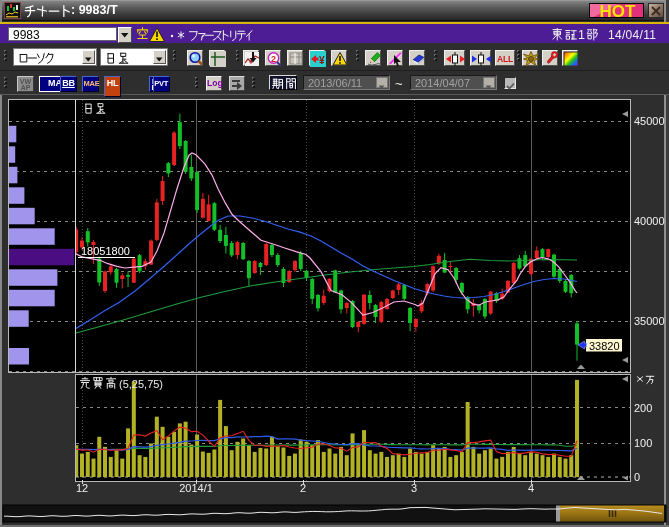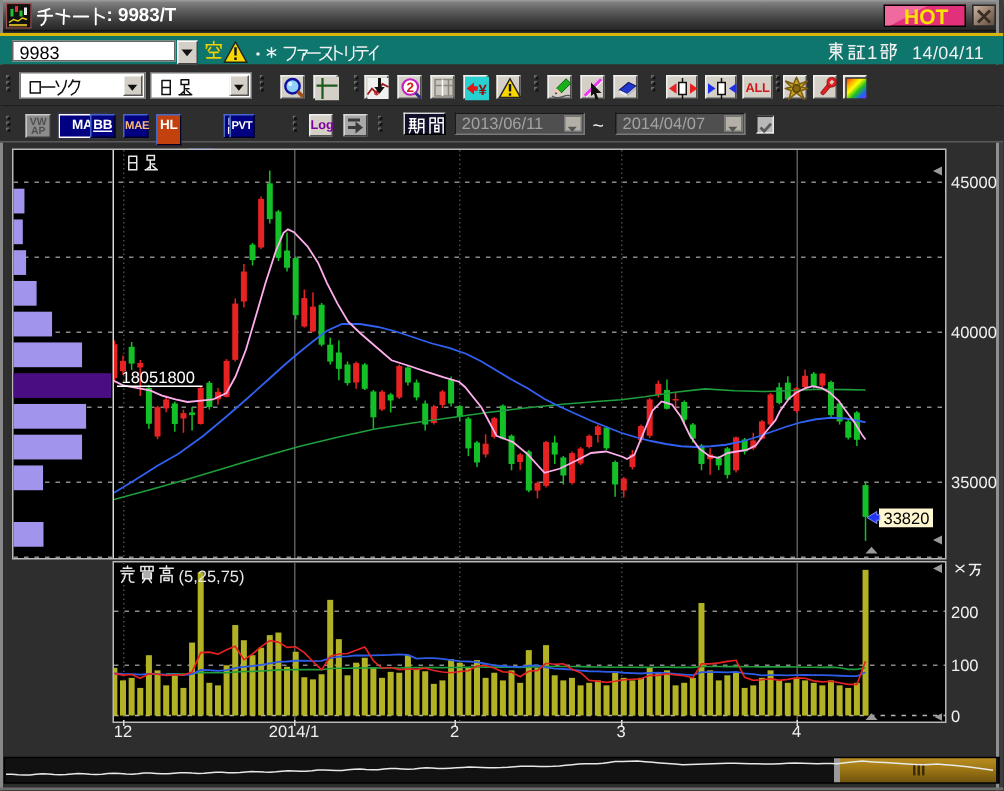--- a/index.html
+++ b/index.html
@@ -19,32 +19,32 @@
         <path d="M33.00 5.96L29.40 7.16L25.80 7.88 M25.20 10.52L34.80 10.52 M30.36 6.92L30.36 13.16L29.04 15.80L27.60 16.76" stroke="#fff" stroke-width="1.25" fill="none" stroke-linecap="round"></path>
         <path d="M37.44 9.08L46.32 11.00 M42.72 6.44L42.36 16.04" stroke="#fff" stroke-width="1.25" fill="none" stroke-linecap="round"></path>
         <path d="M49.20 11.00L58.80 11.00" stroke="#fff" stroke-width="1.25" fill="none" stroke-linecap="round"></path>
         <path d="M63.84 5.60L63.84 16.40 M63.84 9.32L69.36 11.96" stroke="#fff" stroke-width="1.25" fill="none" stroke-linecap="round"></path>
       </svg>
       <div style="position:absolute;left:71px;top:3px;font-size:12.5px;font-weight:bold;color:#fff;font-family:'Liberation Sans',sans-serif;">: 9983/T</div>
       <div style="position:absolute;left:589px;top:2.5px;width:55px;height:15px;background:#e3307a;border:1px solid #000;overflow:hidden;">
         <svg width="55" height="15" style="position:absolute;left:0;top:0">
           <polygon points="0,0 28,0 0,15" fill="#f0699f"></polygon>
         </svg>
-        <div style="position:absolute;left:0;top:0px;width:55px;text-align:center;font-size:14px;font-weight:bold;color:#f8e400;font-family:'Liberation Sans',sans-serif;line-height:15px;">HOT</div>
+        <div style="position:absolute;left:0;top:0px;width:55px;text-align:center;font-size:17px;font-weight:bold;color:#f8e400;font-family:'Liberation Sans',sans-serif;line-height:15px;">HOT</div>
       </div>
       <div style="position:absolute;left:648px;top:2.5px;width:16px;height:15.5px;background:linear-gradient(135deg,#cbb3a2,#8a7260 60%,#5e4c3e);border:1px solid #2a2a2a;"><svg width="14" height="14">
           <path d="M3,3 L11,11 M11,3 L3,11" stroke="#3a2e24" stroke-width="2"></path>
         </svg></div>
     </div>
 <div style="position:absolute;left:0;top:0;width:669px;height:1px;background:#989898;"></div>
 <div style="position:absolute;left:0;top:0;width:2px;height:527px;background:#888;"></div>
 <div style="position:absolute;left:664px;top:0;width:2px;height:527px;background:#909090;"></div>
 <div style="position:absolute;left:666px;top:0;width:3px;height:527px;background:#3c3c3c;"></div>
 <div style="position:absolute;left:0;top:525px;width:669px;height:2px;background:#6e6e6e;"></div>
-<div style="position:absolute;left:0;top:22px;width:669px;height:21px;background:#0f766e;border-top:2px solid #d7b50a;">
+<div style="position:absolute;left:0;top:22px;width:669px;height:21px;background:#4c1d95;border-top:2px solid #d7b50a;">
       <div style="position:absolute;left:8px;top:3px;width:109px;height:14px;background:#fff;border:1px solid #666;font-size:12px;color:#000;font-family:'Liberation Sans',sans-serif;padding-left:4px;line-height:14px;">9983</div>
       <div style="position:absolute;left:118px;top:3px;width:14px;height:16px;background:#d4d0c8;border-top:1px solid #fff;border-left:1px solid #fff;border-right:1px solid #444;border-bottom:1px solid #444;"><svg width="12" height="14">
           <polygon points="2,5 9.5,5 5.7,9.5" fill="#111"></polygon>
         </svg></div>
       <svg width="30" height="20" style="position:absolute;left:136px;top:3px">
         <path d="M1.30 2.86L11.70 2.86 M2.08 2.86L1.56 5.07 M10.92 2.86L11.44 5.07 M6.50 0.52L6.50 2.86 M4.42 4.68L2.86 6.76 M8.58 4.68L10.14 6.76 M3.64 7.93L9.36 7.93 M6.50 7.93L6.50 11.44 M1.82 11.57L11.18 11.57" stroke="#f0d000" stroke-width="1.1" fill="none" stroke-linecap="round"></path>
       </svg>
       <svg width="20" height="18" style="position:absolute;left:149px;top:3px">
         <polygon points="8,1 15.5,14.5 0.5,14.5" fill="#f8d800" stroke="#222" stroke-width="1"></polygon>
         <rect x="7.2" y="4.5" width="1.6" height="5.5" fill="#111"></rect>

